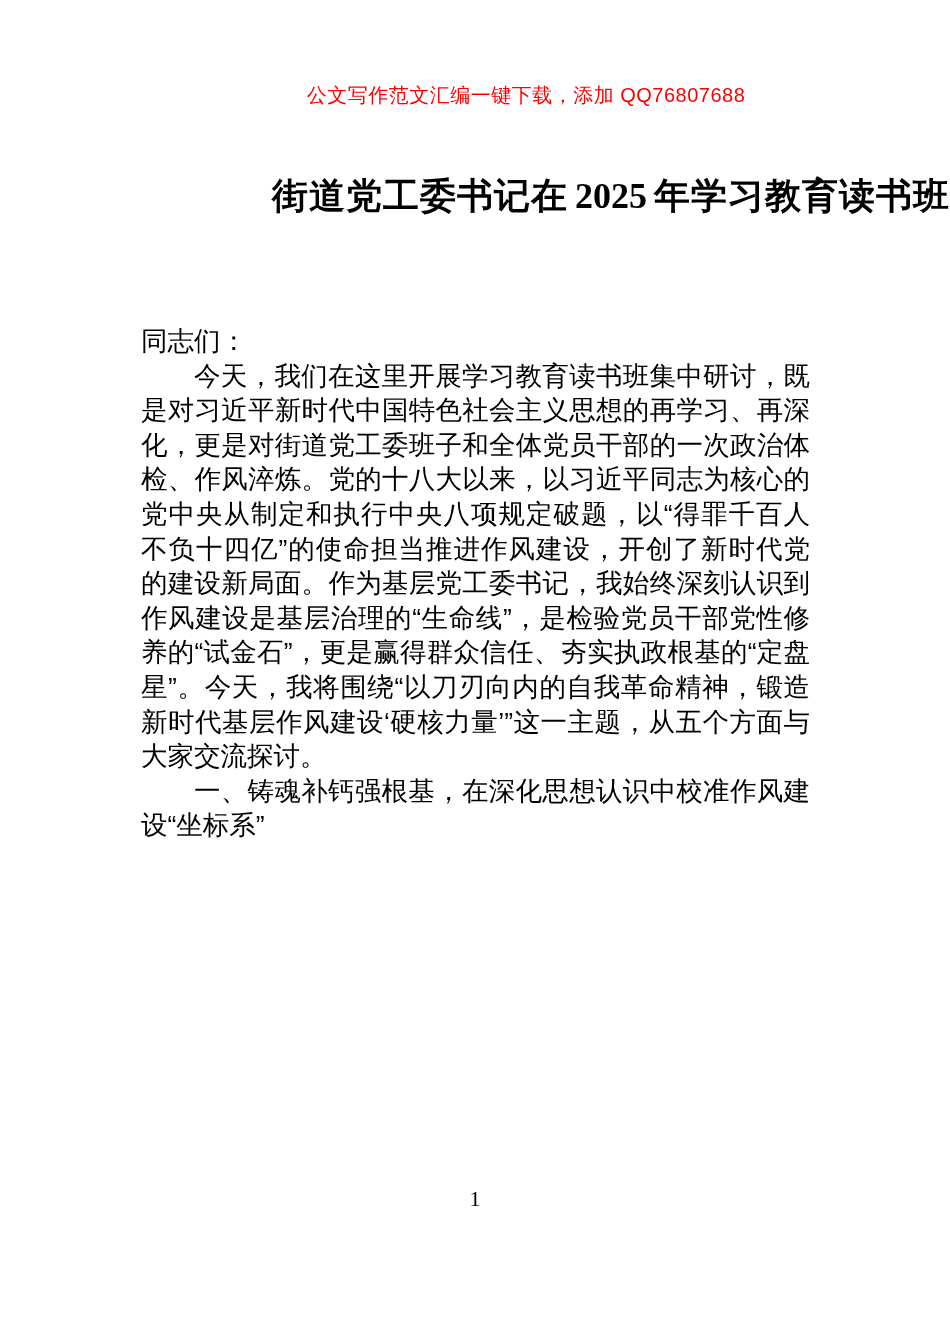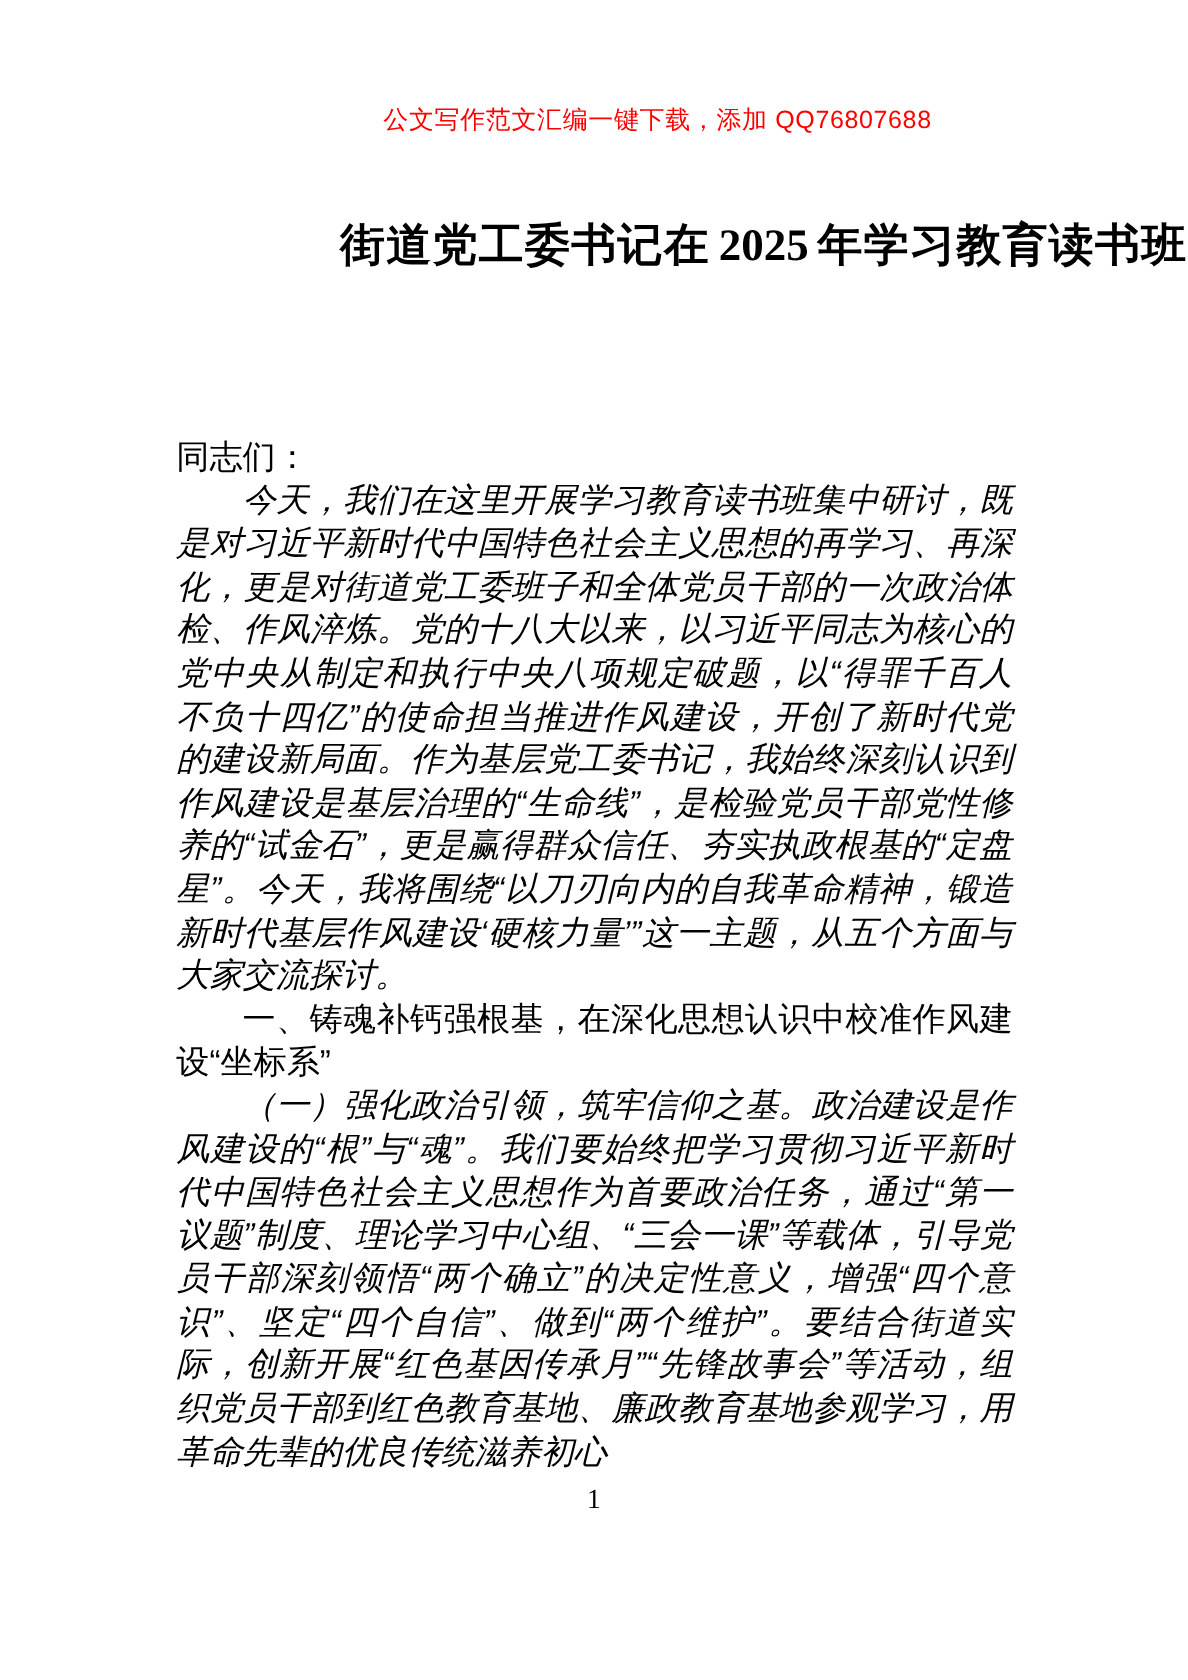--- a/index.html
+++ b/index.html
@@ -42,35 +42,34 @@
     letter-spacing: 1px;
   }
   .title-block .year {
     font-family: "Liberation Serif", "DejaVu Serif", serif;
     font-weight: 700;
     margin: 0 7px;
     letter-spacing: 0;
   }
   .body-text {
     position: absolute;
-    top: 348px;
+    top: 324px;
     left: 141px;
     width: 669px;
     font-size: 26.5px;
     line-height: 34.6px;
     text-align: justify;
     text-justify: inter-character;
   }
   .body-text p {
     margin: 0;
     padding: 0;
   }
   .body-text p.indent {
     text-indent: 2em;
-    font-style: italic;
   }
   .body-text p.heading {
     text-indent: 2em;
     font-weight: 400;
   }
   .pagenum {
     position: absolute;
     top: 1186px;
     left: 0;
     width: 100%;
@@ -88,18 +87,17 @@
   <div class="notice">公文写作范文汇编一键下载，添加 QQ76807688</div>
 
   <div class="title-block">
     <div><span>街道党工委书记在</span><span class="year">2025</span><span>年学习教育读书班</span></div>
   </div>
 
   <div class="body-text">
     <p>同志们：</p>
     <p class="indent">今天，我们在这里开展学习教育读书班集中研讨，既是对习近平新时代中国特色社会主义思想的再学习、再深化，更是对街道党工委班子和全体党员干部的一次政治体检、作风淬炼。党的十八大以来，以习近平同志为核心的党中央从制定和执行中央八项规定破题，以“得罪千百人不负十四亿”的使命担当推进作风建设，开创了新时代党的建设新局面。作为基层党工委书记，我始终深刻认识到作风建设是基层治理的“生命线”，是检验党员干部党性修养的“试金石”，更是赢得群众信任、夯实执政根基的“定盘星”。今天，我将围绕“以刀刃向内的自我革命精神，锻造新时代基层作风建设‘硬核力量’”这一主题，从五个方面与大家交流探讨。</p>
     <p class="heading">一、铸魂补钙强根基，在深化思想认识中校准作风建设“坐标系”</p>
-    <p class="indent">（一）强化政治引领，筑牢信仰之基。政治建设是作风建设的“根”与“魂”。我们要始终把学习贯彻习近平新时代中国特色社会主义思想作为首要政治任务，通过“第一议题”制度、理论学习中心组、“三会一课”等载体，引导党员干部深刻领悟“两个确立”的决定性意义，增强“四个意识”、坚定“四个自信”、做到“两个维护”。要结合街道实际，创新开展“红色基因传承月”“先锋故事会”等活动，组织党员干部到红色教育基地、廉政教育基地参观学习，用革命先辈的优良传统滋养初心</p>
   </div>
 
   <div class="pagenum">1</div>
 
 </div>
 
 </body></html>

